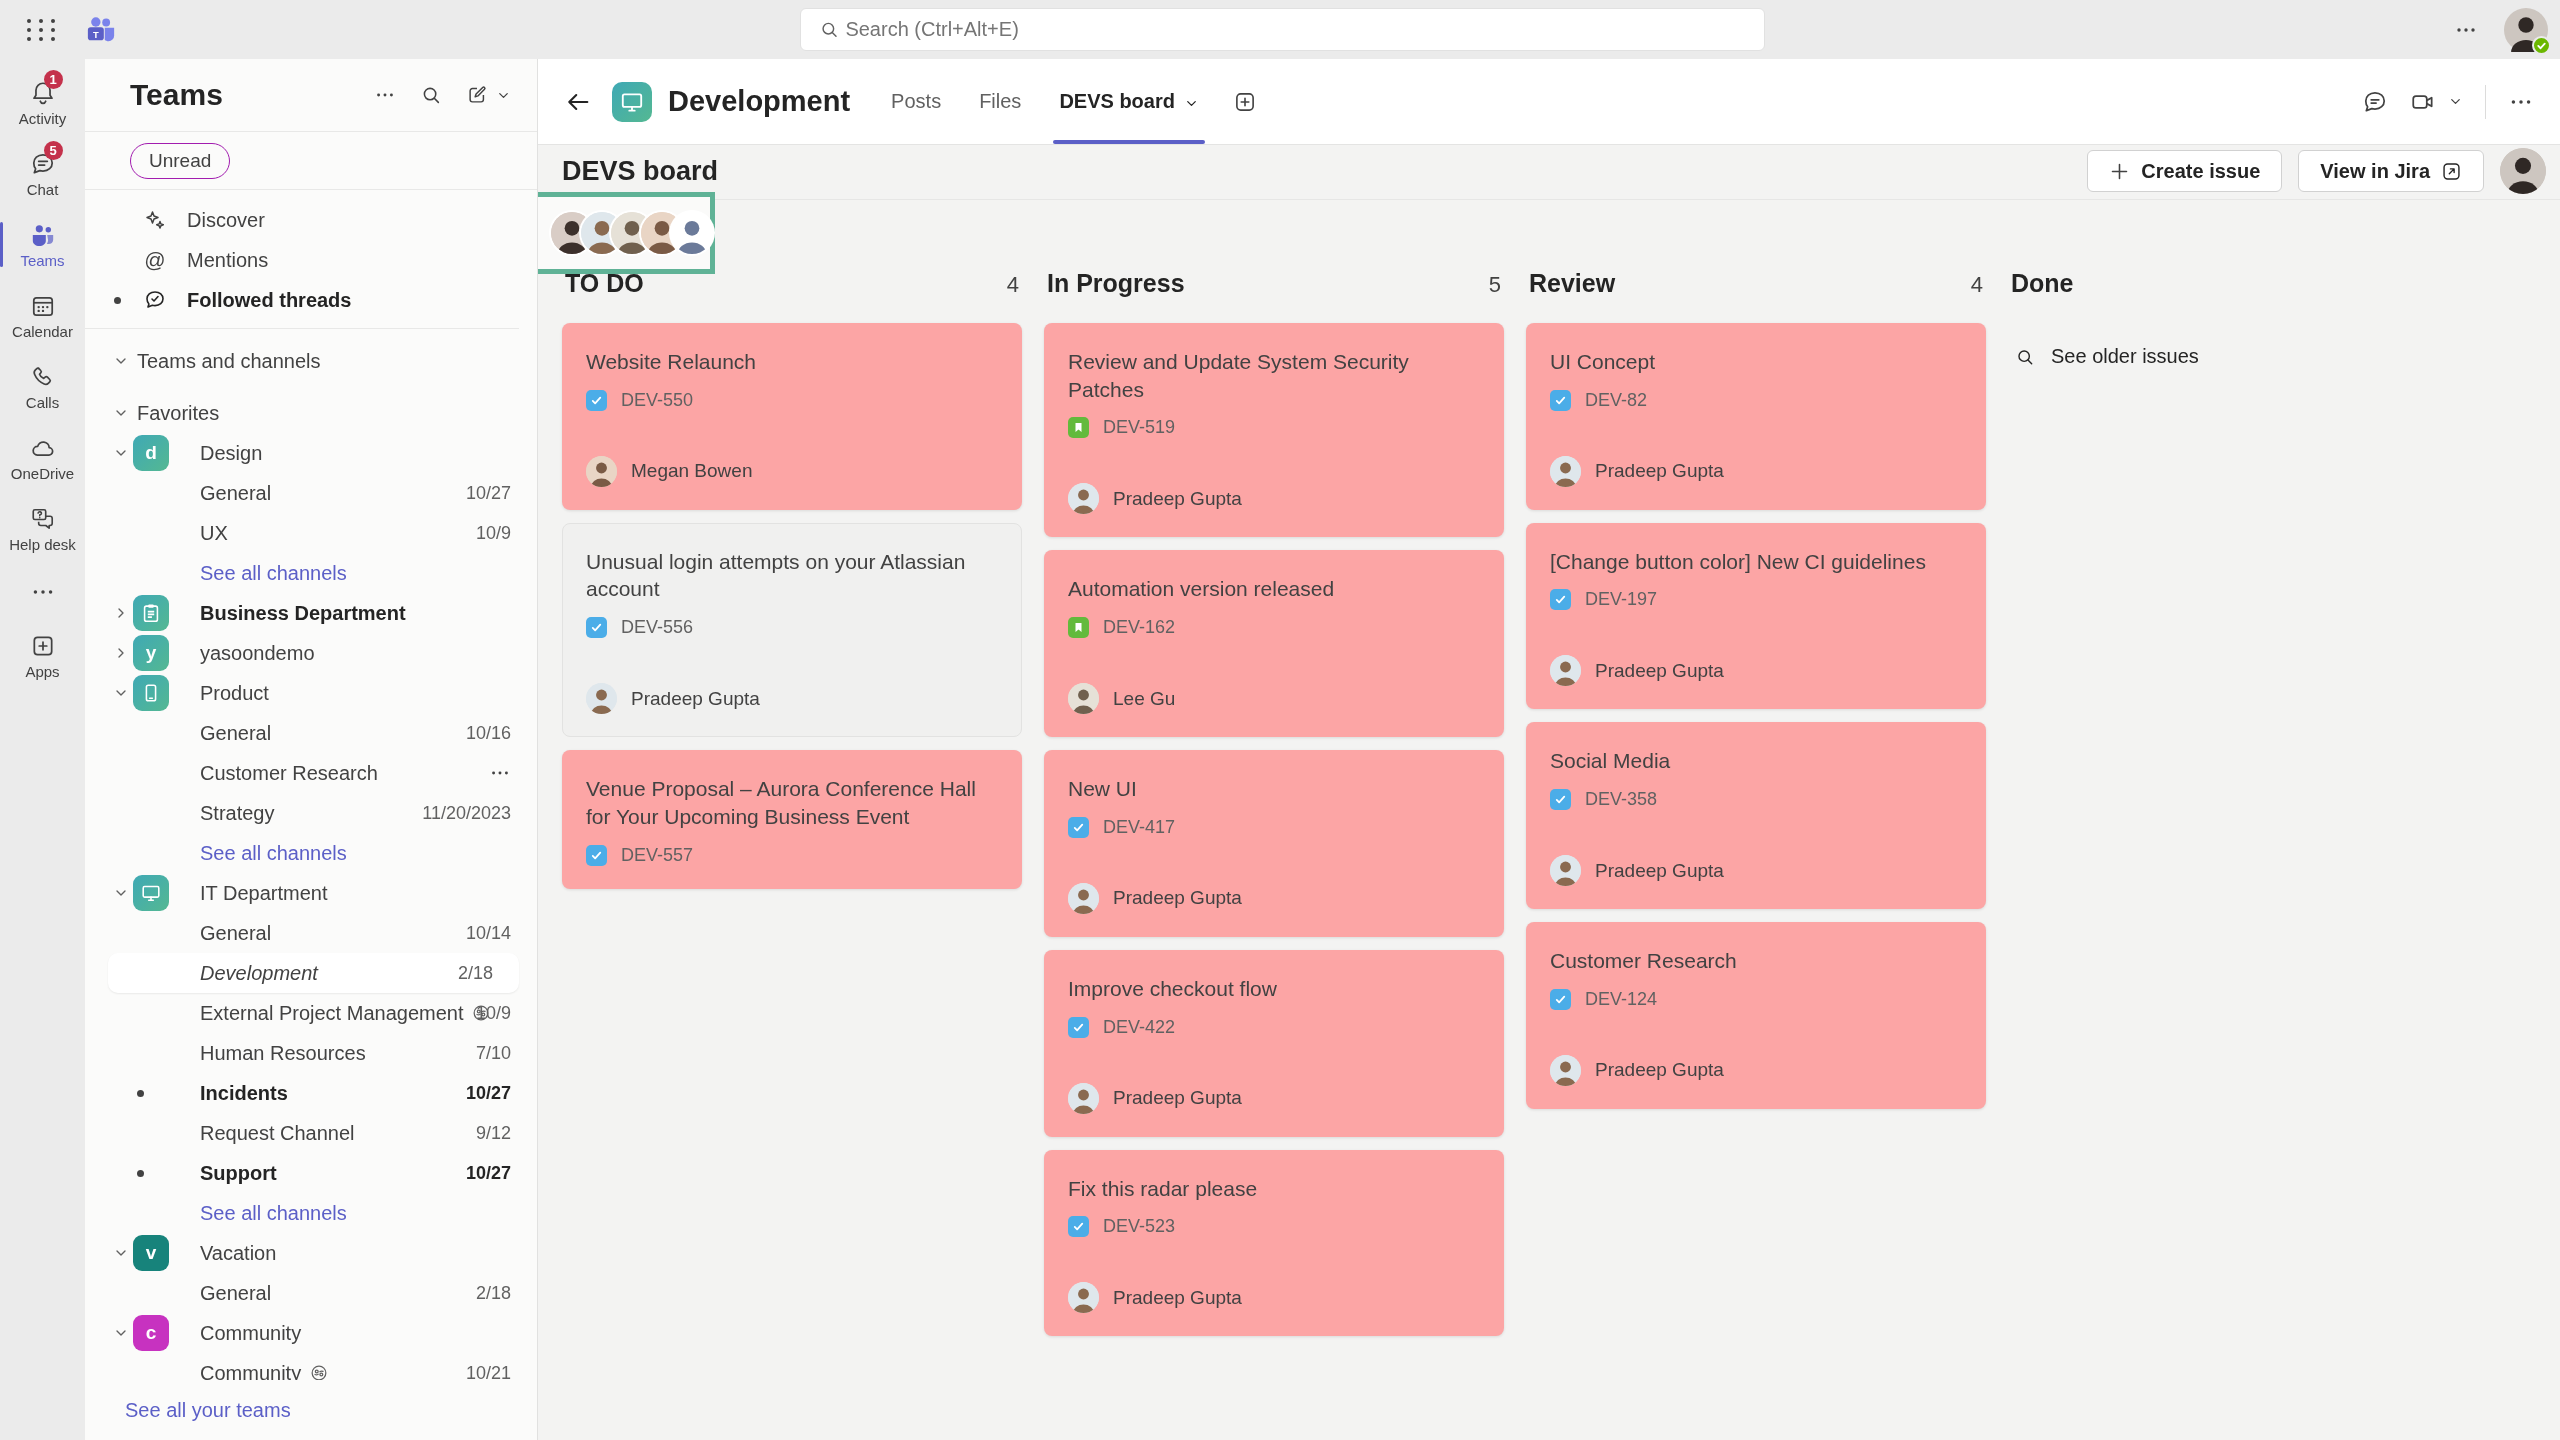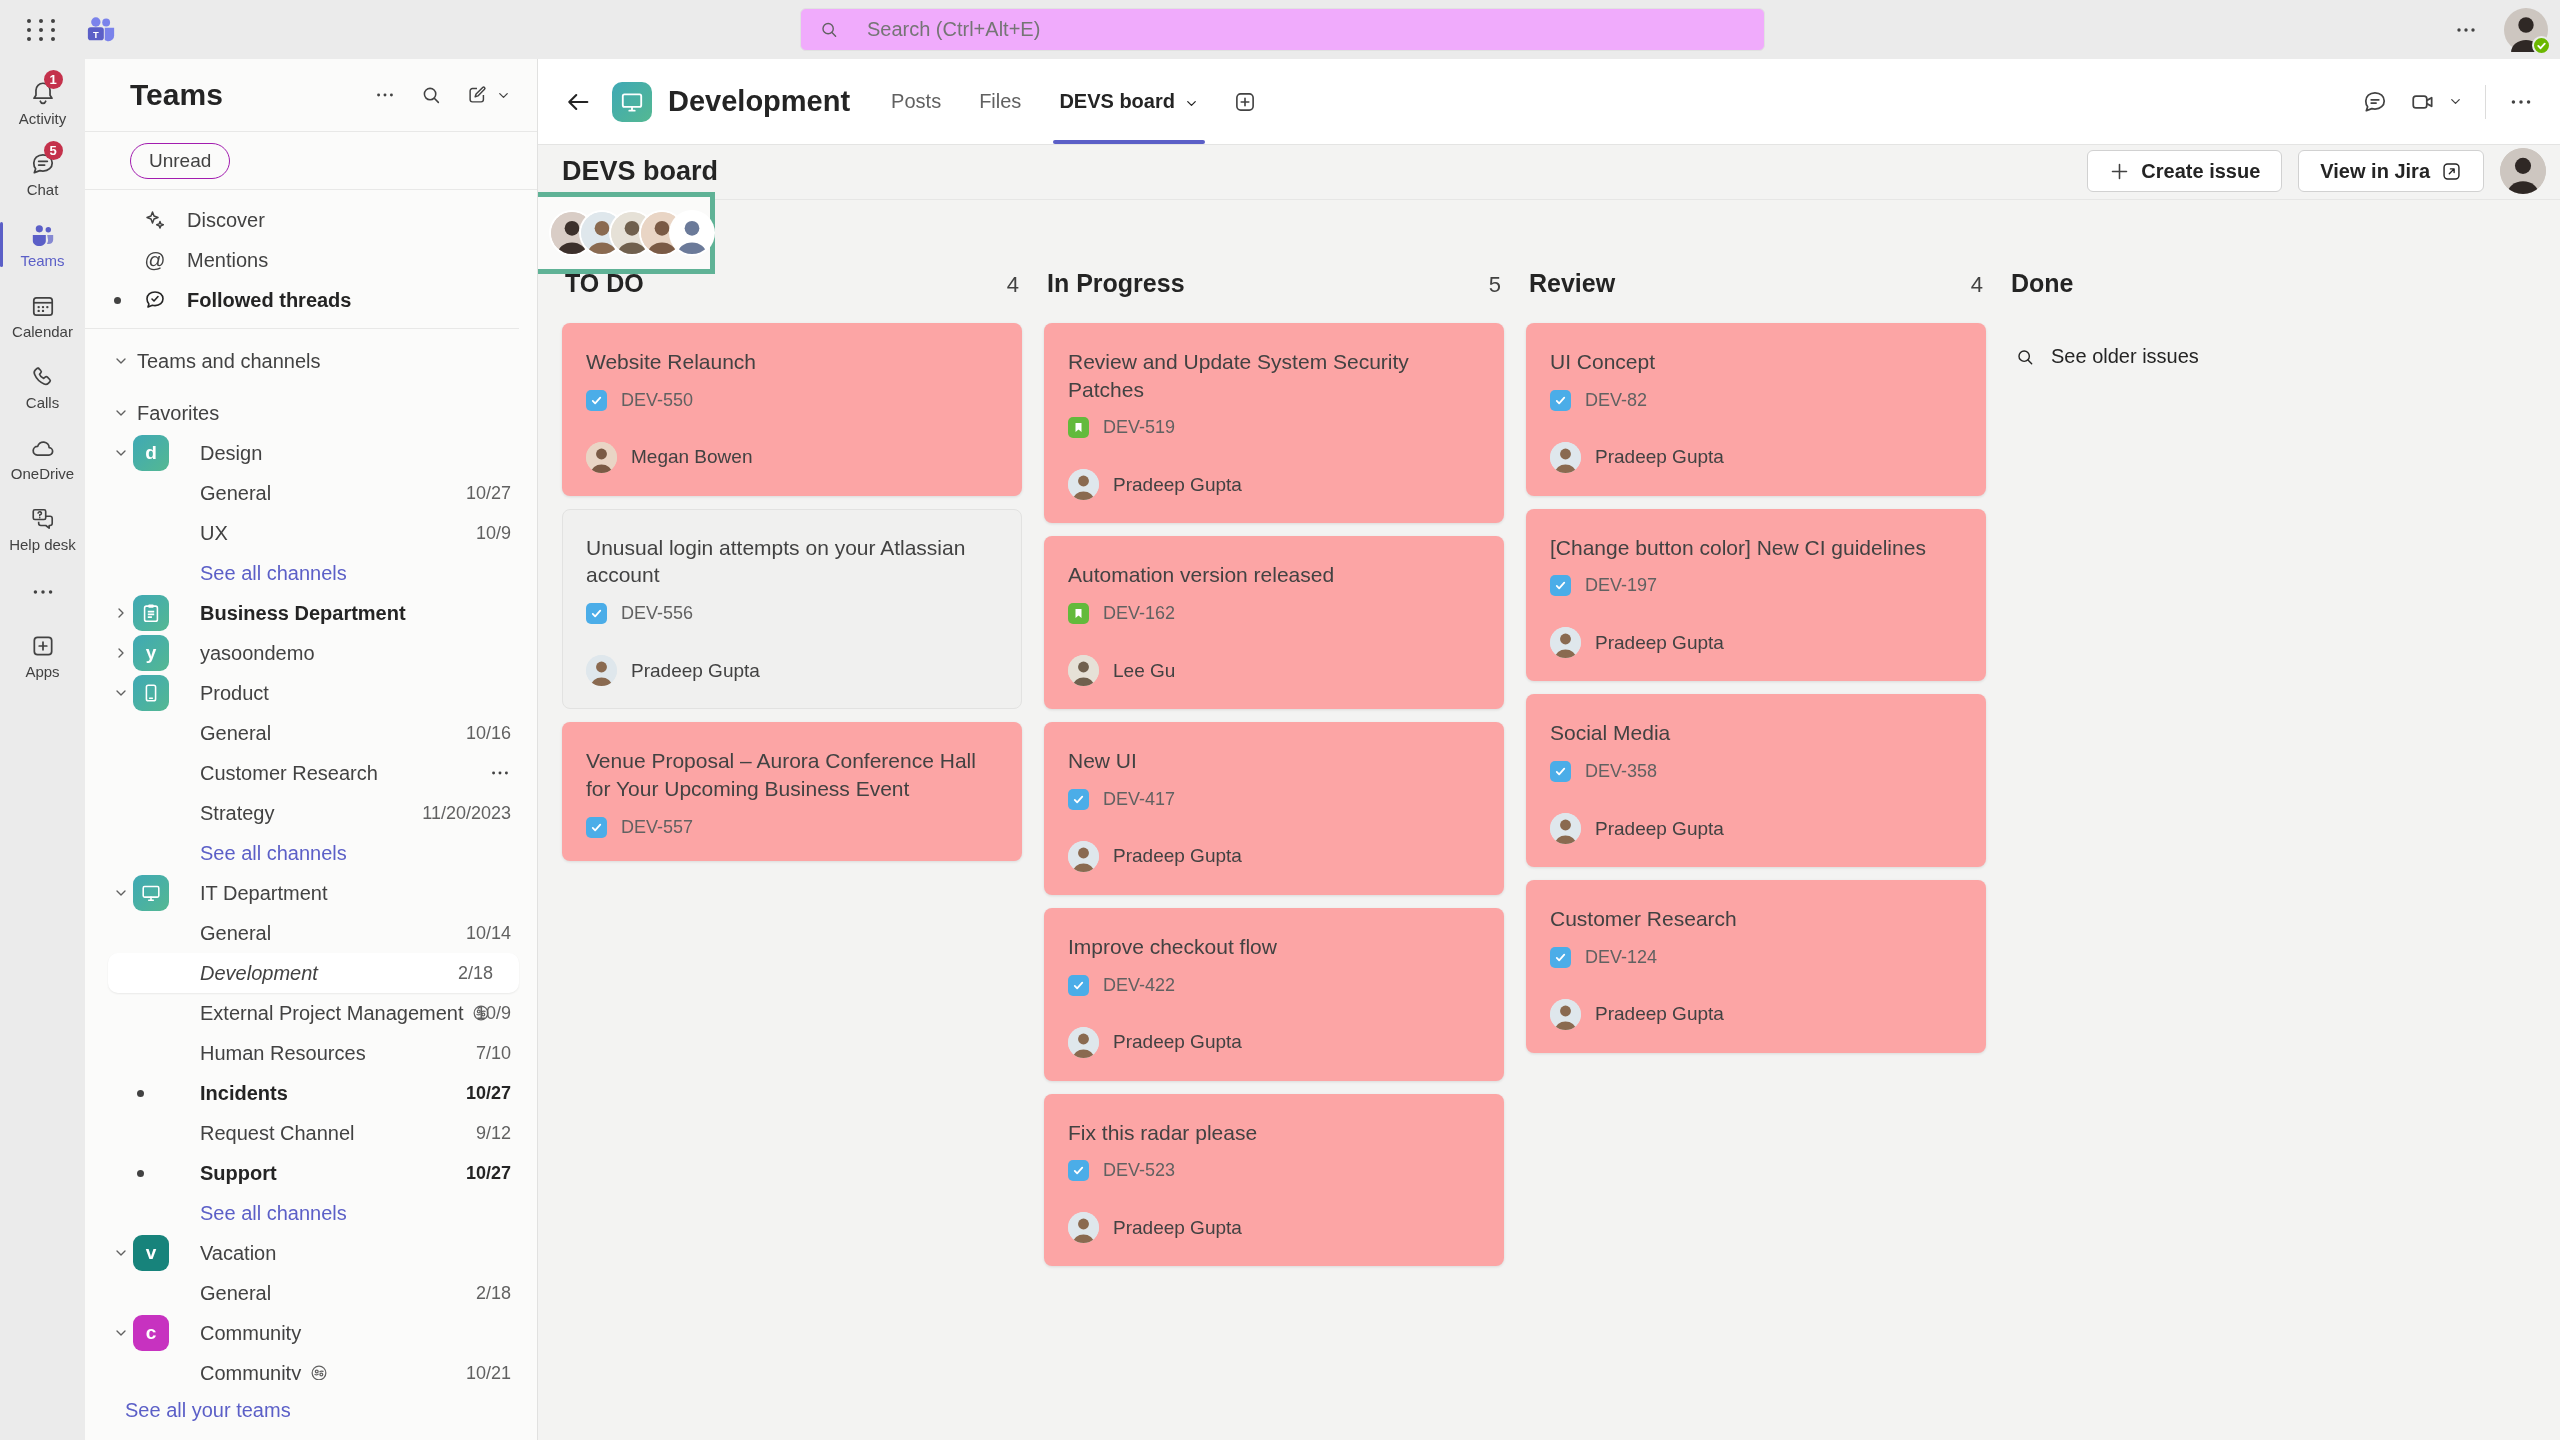--- a/index.html
+++ b/index.html
@@ -7,22 +7,22 @@
   font-family:"Liberation Sans",sans-serif}
 .icon{display:inline-block}
 .icon svg{display:block;width:100%;height:100%}
 
 
 .topbar{position:absolute;top:0;left:0;right:0;height:59px;background:#ebebeb;z-index:60}
 .waffle{position:absolute;left:26px;top:15px;width:30px;height:30px;display:grid;
   grid-template-columns:repeat(3,1fr);gap:5px;align-content:center;justify-items:center;cursor:pointer}
 .waffle i{width:4px;height:4px;border-radius:50%;background:#424242}
 .app-logo{position:absolute;left:86px;top:15px;width:30px;height:30px}
-.search-box{position:absolute;left:800px;top:8px;width:965px;height:43px;background:#f0abfc;
-  border:1px solid #e1e1e1;border-radius:6px;display:flex;align-items:center;gap:28px;padding:0 18px}
+.search-box{position:absolute;left:800px;top:8px;width:965px;height:43px;background:#ffffff;
+  border:1px solid #e1e1e1;border-radius:6px;display:flex;align-items:center;gap:6px;padding:0 18px}
 .search-box .icon{width:21px;height:21px}
 .search-box input{border:0;outline:0;background:transparent;font-size:20px;color:#616161;width:100%;
   font-family:"Liberation Sans",sans-serif}
 .topbar-right{position:absolute;right:12px;top:0;height:59px;display:flex;align-items:center;gap:26px}
 .topbar-right .icon{width:24px;height:24px}
 .user-avatar{position:relative;width:44px;height:44px}
 .user-avatar .avatar{width:44px;height:44px}
 .presence{position:absolute;right:-3px;bottom:-3px;width:19px;height:19px;border-radius:50%;
   background:#6bb700;border:2px solid #ebebeb;display:flex;align-items:center;justify-content:center}
 .presence svg{width:11px;height:11px}
@@ -127,21 +127,21 @@
 .card.grey{background:#f0f0ef;border:1px solid #e2e2e1;box-shadow:none;padding:24px 23px 22px}
 .card-title{font-size:21px;color:#424242;line-height:1.32}
 .card-meta{margin-top:14px;display:flex;align-items:center;gap:14px}
 .titype{width:21px;height:21px;border-radius:5px;display:flex;align-items:center;justify-content:center;flex:none}
 .titype.task{background:#4bade8}
 .titype.story{background:#63ba3c}
 .titype svg{width:15px;height:15px}
 .titype.epic{background:transparent}
 .titype.epic svg{width:21px;height:21px}
 .key{font-size:18px;color:#616161}
-.card-assignee{margin-top:31px;display:flex;align-items:center;gap:14px;font-size:19px;color:#424242}
+.card-assignee{margin-top:45px;display:flex;align-items:center;gap:14px;font-size:19px;color:#424242}
 .card-assignee .avatar{width:31px;height:31px}
 .done-link{display:flex;align-items:center;gap:16px;font-size:20px;color:#242424;padding:22px 0 0 7px;cursor:pointer}
 .done-link .icon{width:20px;height:20px;color:#242424}
 </style>
 </head>
 <body>
 
 <div class="topbar">
   <div class="waffle">
     <i></i>

